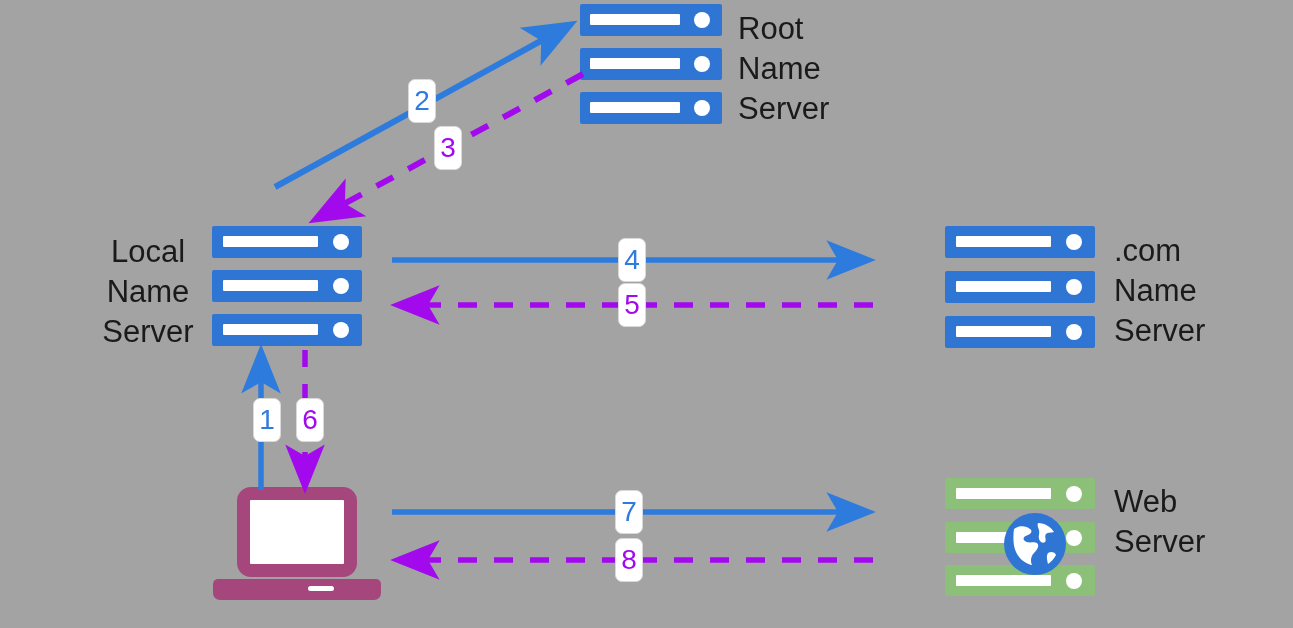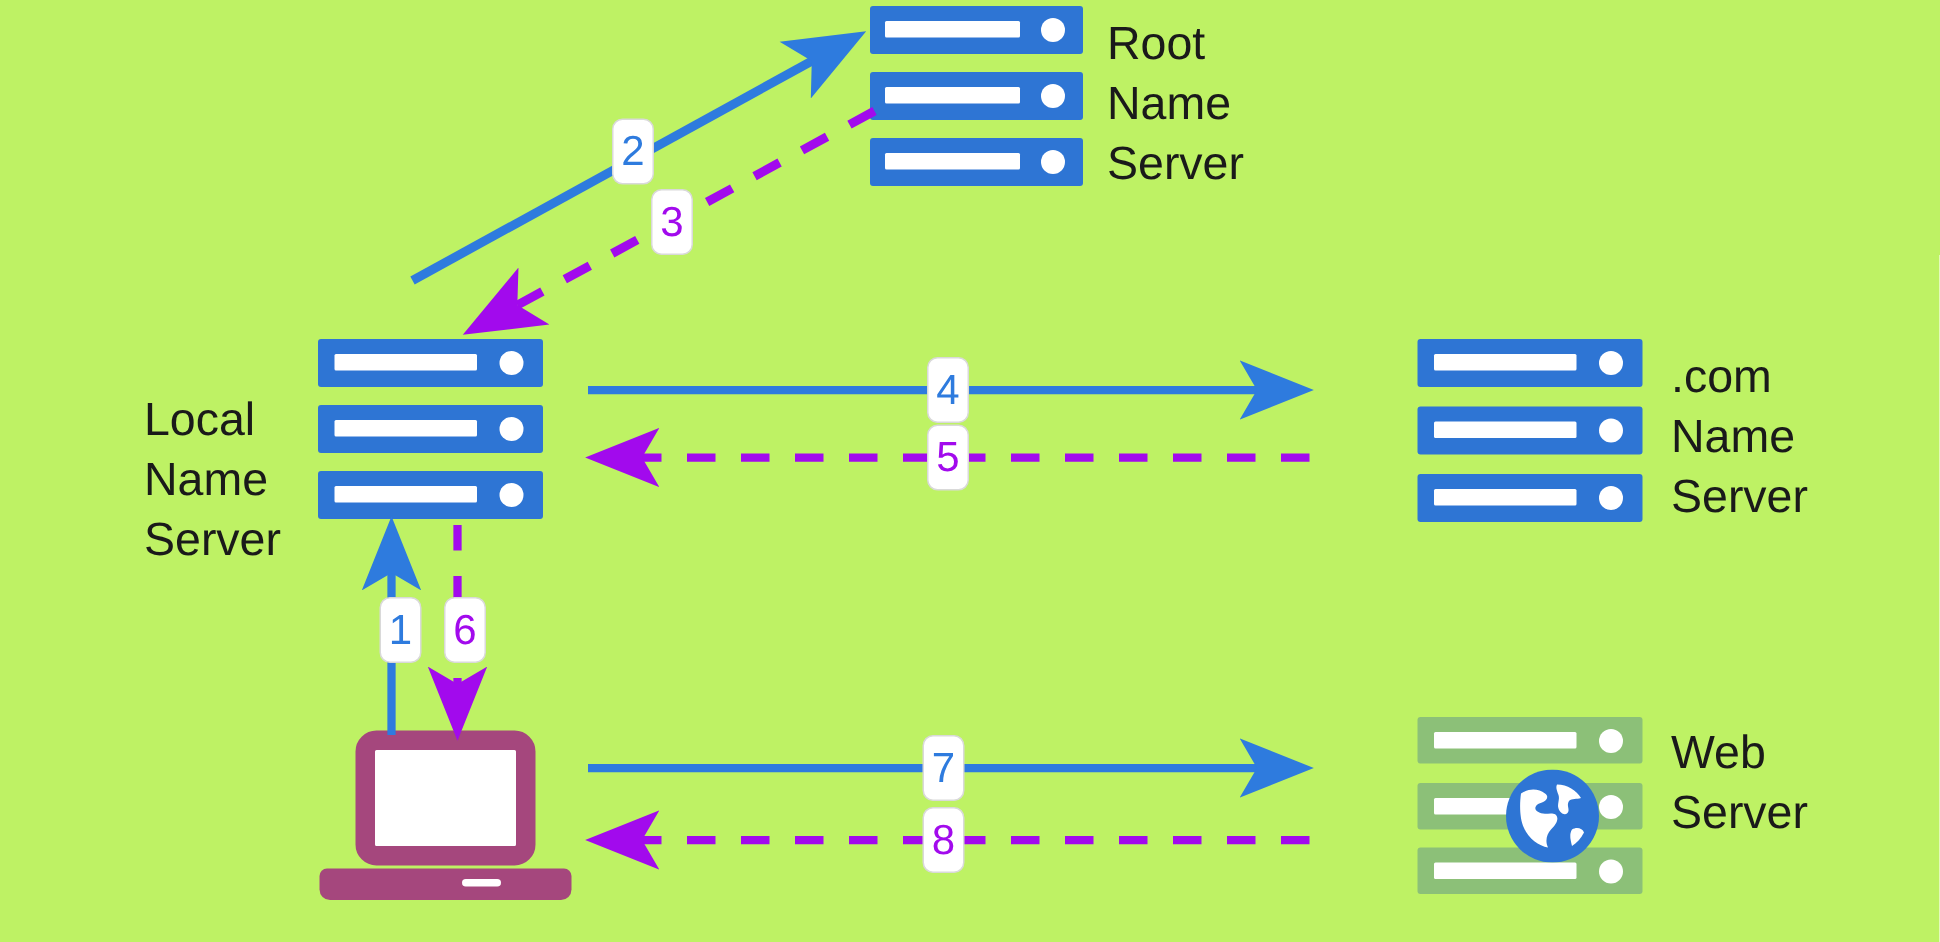--- a/index.html
+++ b/index.html
@@ -7,21 +7,21 @@
     padding: 0;
     background: #ffffff;
   }
   body {
     font-family: "Liberation Sans", sans-serif;
   }
   #canvas {
     position: relative;
     width: 1293px;
     height: 628px;
-    background: #bef264;
+    background: #a3a3a3;
     overflow: hidden;
   }
 
   
   .server-stack {
     position: absolute;
     display: flex;
     flex-direction: column;
     justify-content: space-between;
   }
@@ -43,21 +43,21 @@
   }
 
   
   .label {
     position: absolute;
     color: #1a1a1a;
     font-size: 31px;
     line-height: 40px;
     white-space: pre;
   }
-  .label.right-align { text-align: left; margin-top: 28px; }
+  .label.right-align { text-align: center; }
 
   
   .arrow-svg {
     position: absolute;
     overflow: visible;
     pointer-events: none;
   }
 
   
   .badge {

